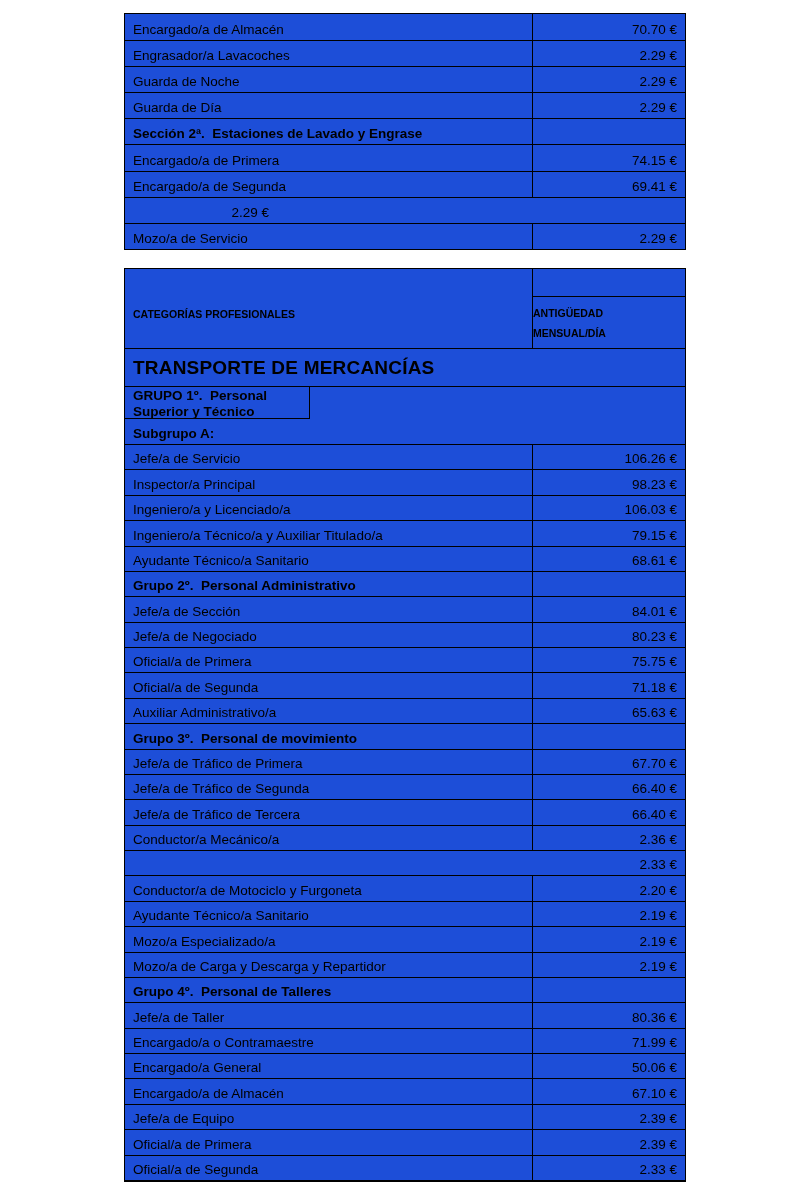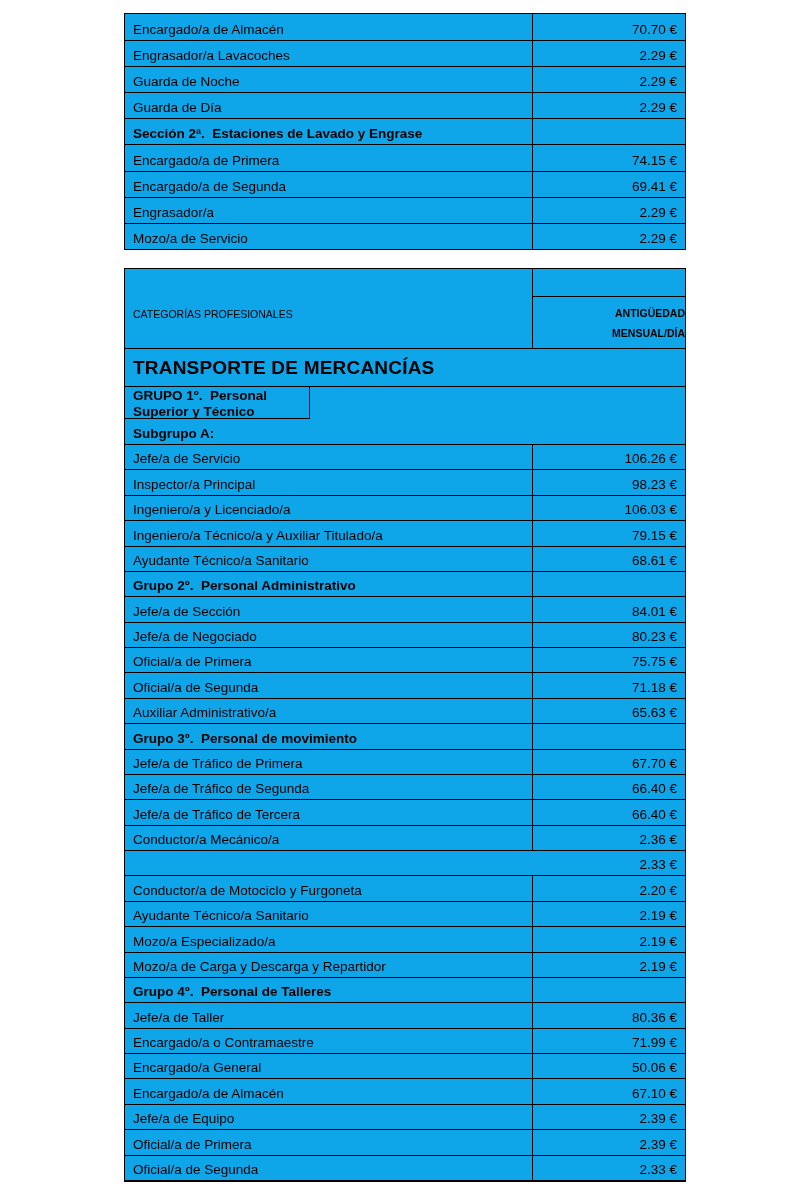--- a/index.html
+++ b/index.html
@@ -9,21 +9,21 @@
     color: #000;
     position: relative;
     overflow: hidden;
   }
   .doc-table {
     position: absolute;
     left: 124px;
     width: 562px;
     box-sizing: border-box;
     border: 1px solid #000;
-    background: #0ea5e9;
+    background: #1d4ed8;
     font-size: 13.5px;
   }
   .t1 { top: 13px; }
   .t2 { top: 268px; border-bottom-width: 2px; }
 
   .row { display: flex; border-top: 1px solid #000; box-sizing: border-box; }
   .t1 .rows .row:first-child { border-top: none; }
   .t1 .row { height: 26.1px; }
   .t2 .row { height: 25.38px; justify-content: flex-end; }
 
@@ -43,29 +43,29 @@
   }
   .row.section .cell.name, .row.group .cell.name { font-weight: bold; }
 
   
   .header-row { display: flex; height: 79px; box-sizing: border-box; }
   .header-left {
     flex: 1;
     border-right: 1px solid #000;
     display: flex; align-items: center;
     padding: 10px 4px 0 8px;
-    font-weight: normal; font-size: 10.5px;
+    font-weight: bold; font-size: 10.5px;
     box-sizing: border-box;
   }
   .header-right { width: 152px; display: flex; flex-direction: column; box-sizing: border-box; }
   .header-right-top { height: 28px; border-bottom: 1px solid #000; box-sizing: border-box; }
   .header-right-bottom {
     flex: 1;
     display: flex; flex-direction: column;
-    align-items: flex-end; justify-content: space-evenly;
+    align-items: flex-start; justify-content: space-evenly;
     font-weight: bold; font-size: 10.5px;
     padding: 3px 0 2px 0;
   }
 
   .title-row {
     height: 38px;
     border-top: 1px solid #000;
     display: flex; align-items: center;
     padding-left: 8px;
     font-weight: bold; font-size: 19px;
@@ -119,21 +119,20 @@
       </div>
       <div class="row data">
         <div class="cell name">Encargado/a de Primera</div>
         <div class="cell value">74.15 €</div>
       </div>
       <div class="row data">
         <div class="cell name">Encargado/a de Segunda</div>
         <div class="cell value">69.41 €</div>
       </div>
       <div class="row data">
-        <div class="cell name">Engrasador/a</div>
         <div class="cell value">2.29 €</div>
       </div>
       <div class="row data">
         <div class="cell name">Mozo/a de Servicio</div>
         <div class="cell value">2.29 €</div>
       </div>
     </div>
 </div>
 
 <div class="doc-table t2">

